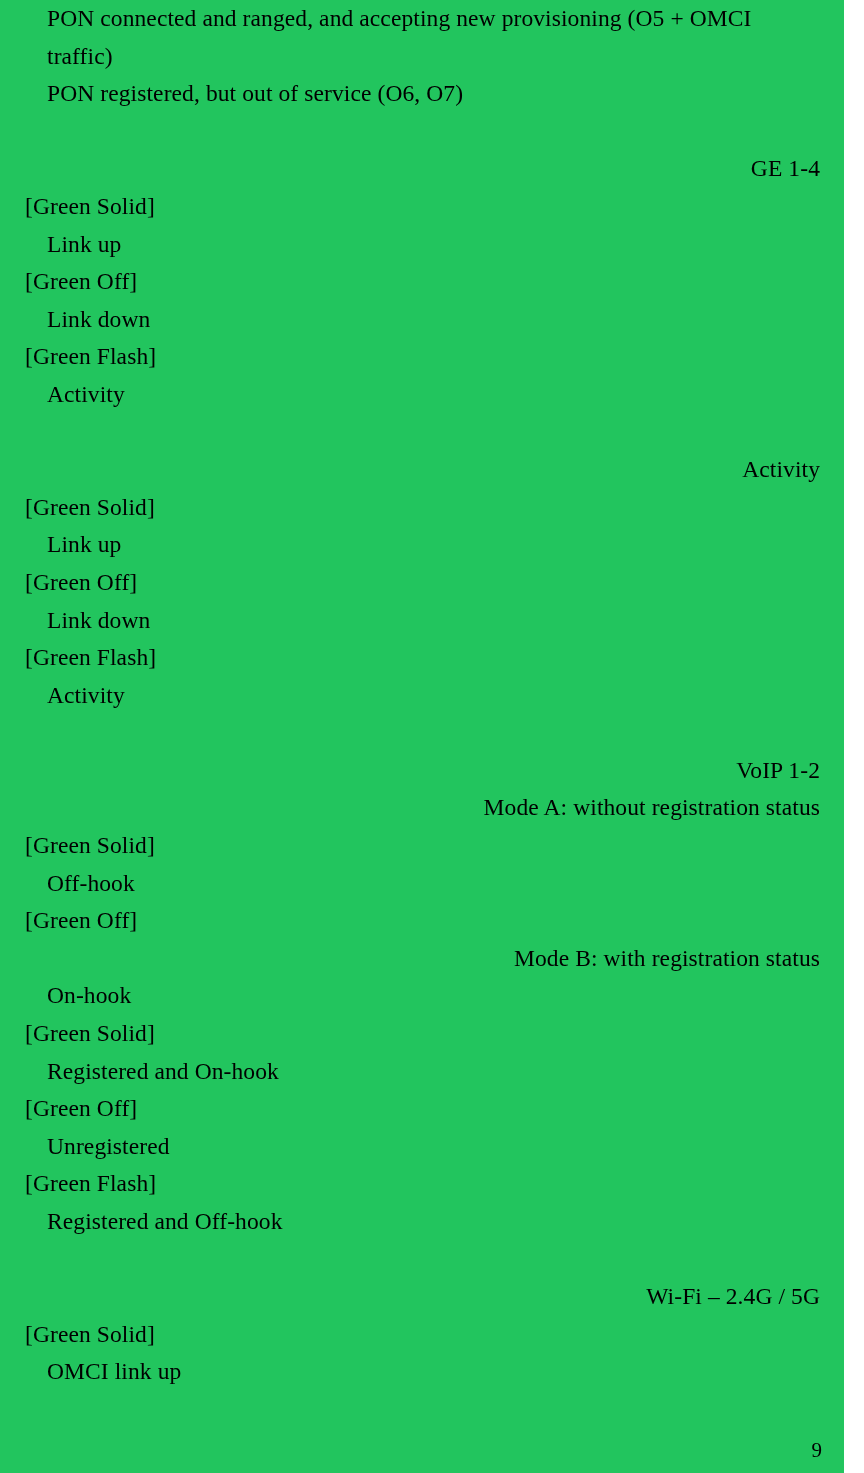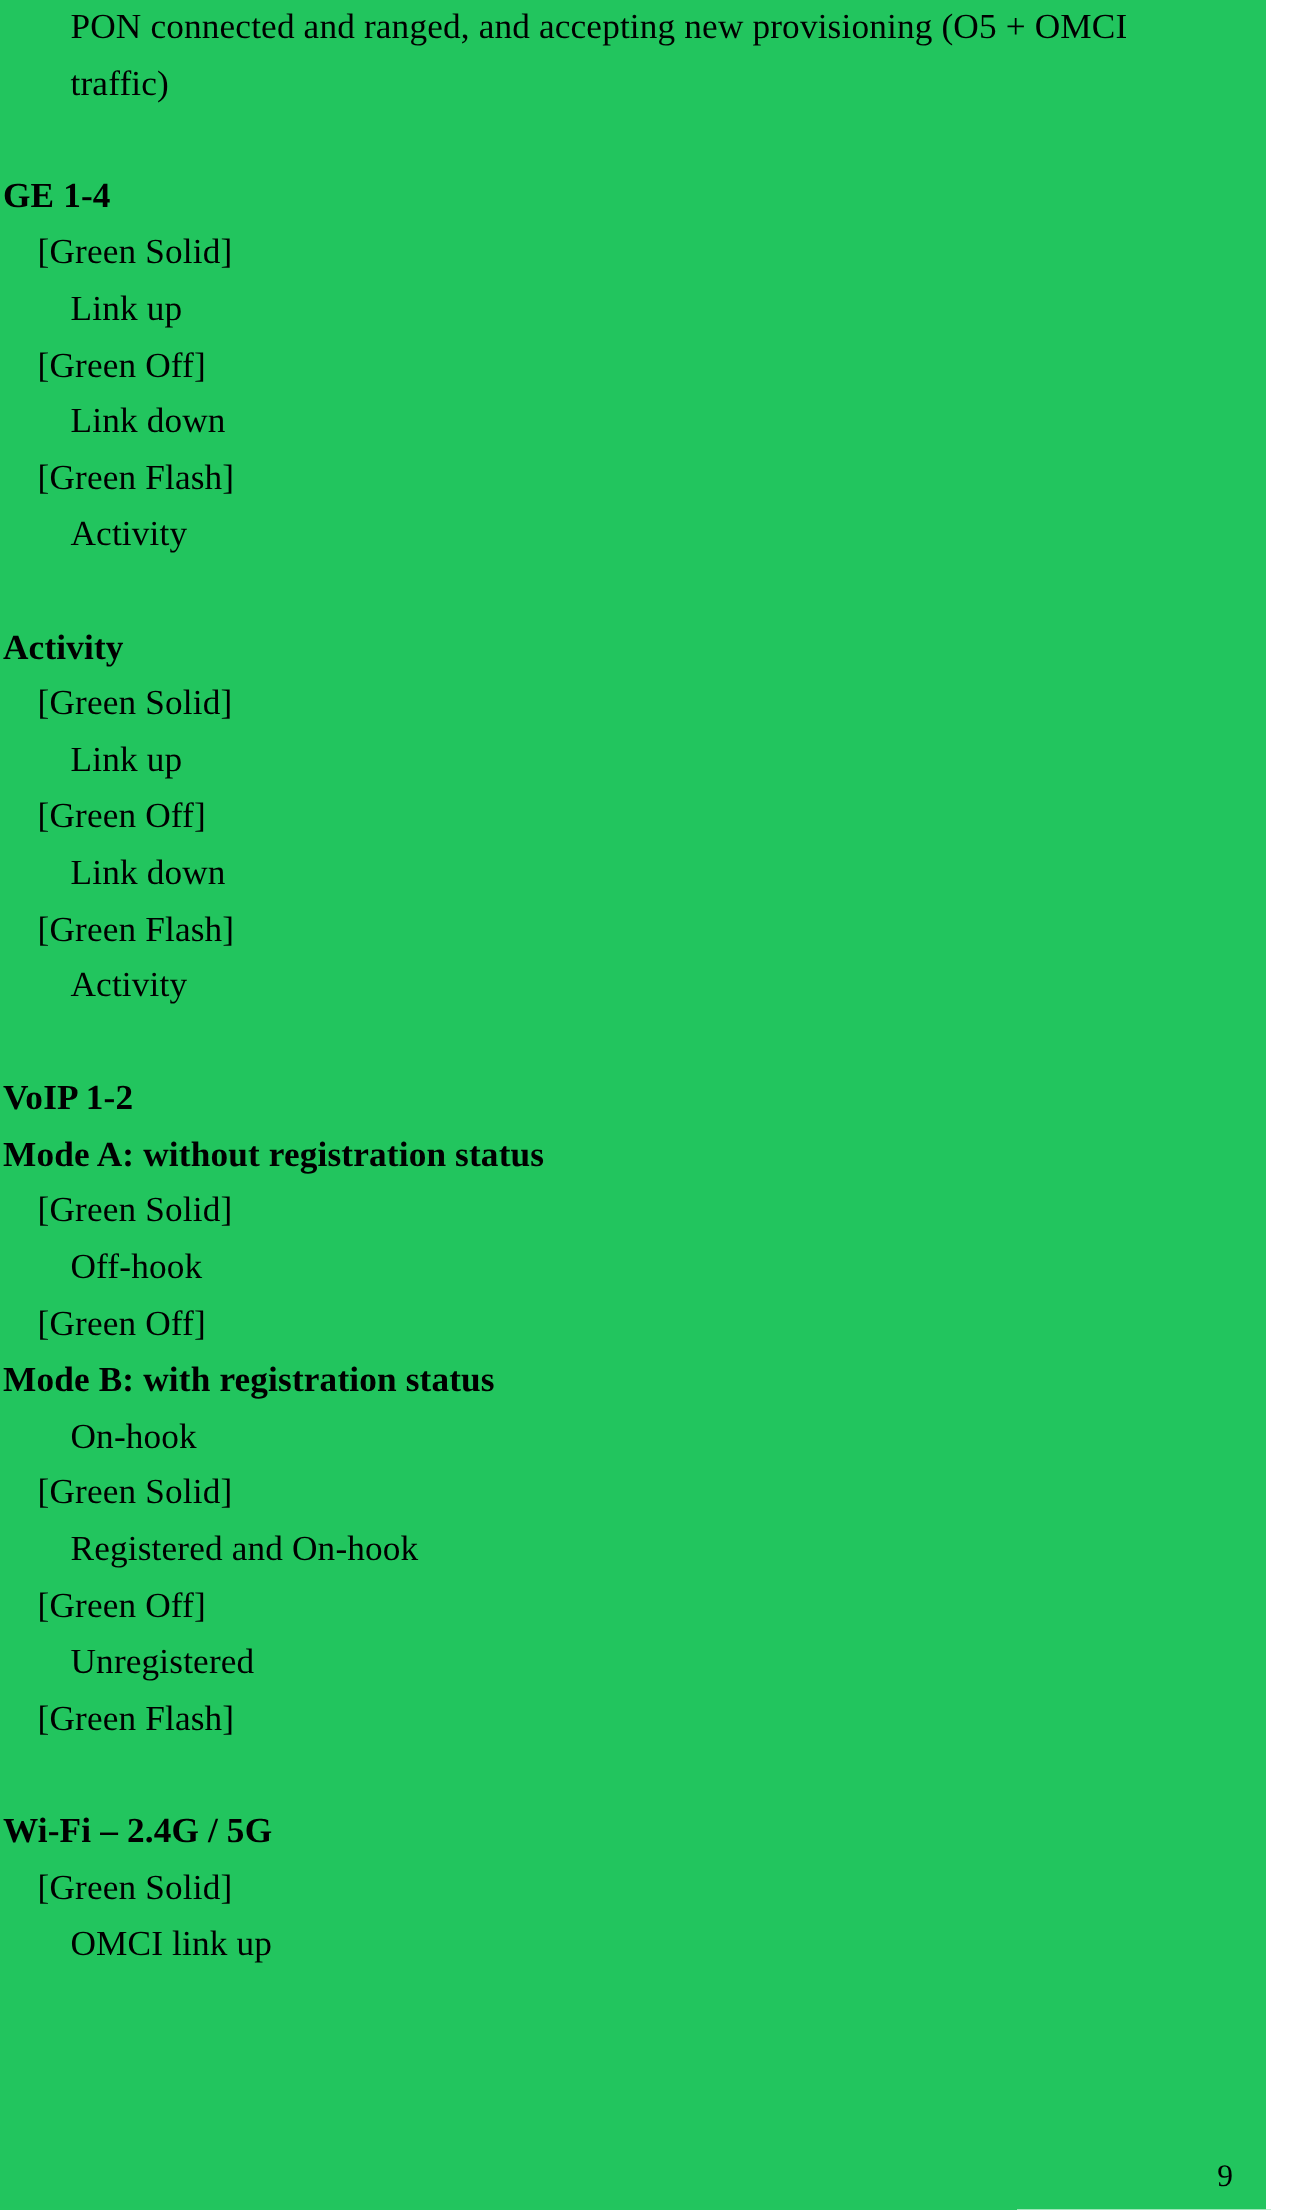--- a/index.html
+++ b/index.html
@@ -31,21 +31,22 @@
     line-height: 37.6px;
     white-space: pre-wrap;
     letter-spacing: 0.1px;
   }
   
   .lvl0 { padding-left: 2px; }
   .lvl1 { padding-left: 25px; }
   .lvl2 { padding-left: 47px; }
 
   .heading {
-    font-weight: bold;
+    font-weight: normal;
+    text-align: right;
   }
   .body-text {
     font-weight: normal;
   }
   
   .wrap-para {
     padding-left: 47px;
     padding-right: 30px;
     text-indent: 0;
   }
@@ -60,20 +61,21 @@
     font-family: "Liberation Serif", "DejaVu Serif", serif;
     color: #000000;
   }
 </style>
 </head>
 <body>
 
 <div id="page">
   <div id="content">
       <div class="line body-text wrap-para">PON connected and ranged, and accepting new provisioning (O5 + OMCI traffic)</div>
+      <div class="line body-text lvl2">PON registered, but out of service (O6, O7)</div>
       <div class="spacer"></div>
       <div class="line heading lvl0">GE 1-4</div>
       <div class="line body-text lvl1">[Green Solid]</div>
       <div class="line body-text lvl2">Link up</div>
       <div class="line body-text lvl1">[Green Off]</div>
       <div class="line body-text lvl2">Link down</div>
       <div class="line body-text lvl1">[Green Flash]</div>
       <div class="line body-text lvl2">Activity</div>
       <div class="spacer"></div>
       <div class="line heading lvl0">Activity</div>
@@ -89,19 +91,20 @@
       <div class="line body-text lvl1">[Green Solid]</div>
       <div class="line body-text lvl2">Off-hook</div>
       <div class="line body-text lvl1">[Green Off]</div>
       <div class="line heading lvl0">Mode B: with registration status</div>
       <div class="line body-text lvl2">On-hook</div>
       <div class="line body-text lvl1">[Green Solid]</div>
       <div class="line body-text lvl2">Registered and On-hook</div>
       <div class="line body-text lvl1">[Green Off]</div>
       <div class="line body-text lvl2">Unregistered</div>
       <div class="line body-text lvl1">[Green Flash]</div>
+      <div class="line body-text lvl2">Registered and Off-hook</div>
       <div class="spacer"></div>
       <div class="line heading lvl0">Wi-Fi – 2.4G / 5G</div>
       <div class="line body-text lvl1">[Green Solid]</div>
       <div class="line body-text lvl2">OMCI link up</div>
     </div>
   <div id="page-number">9</div>
 </div>
 
 </body></html>

